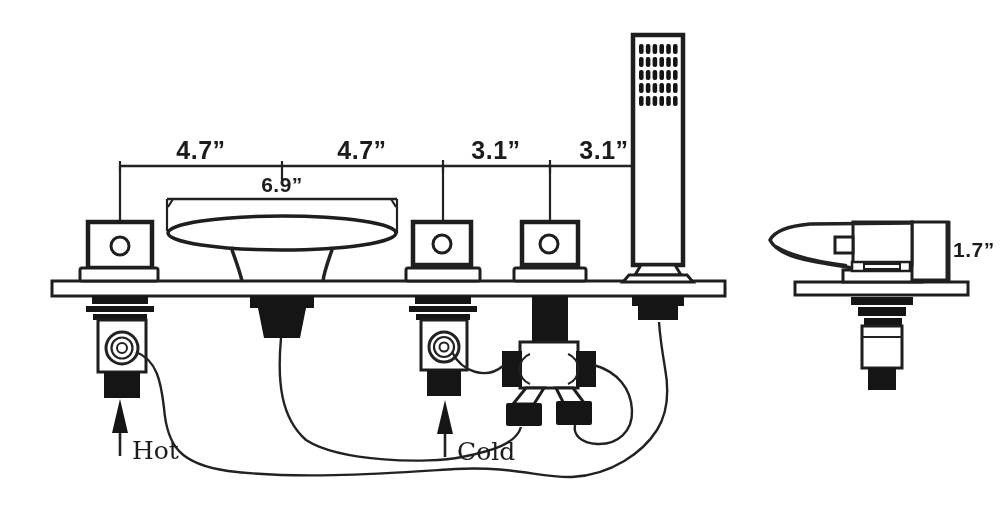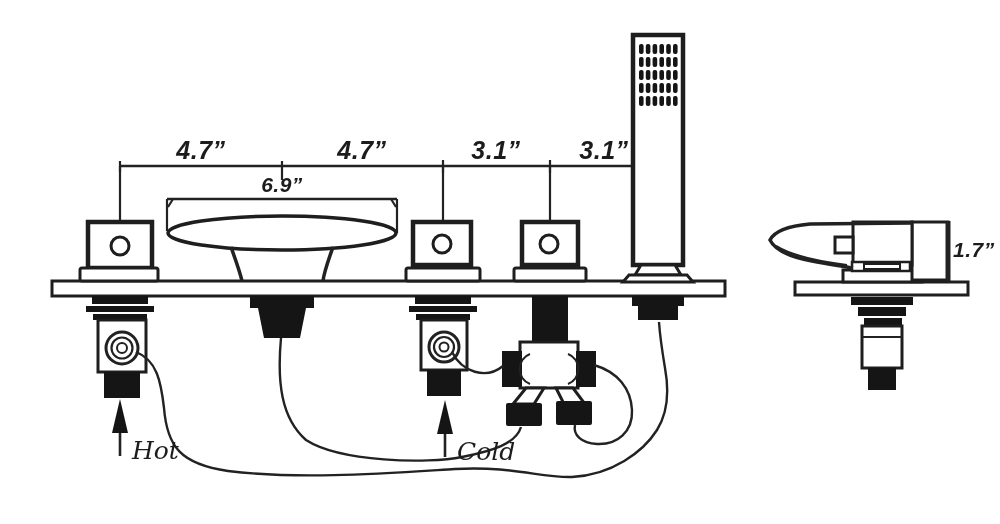--- a/index.html
+++ b/index.html
@@ -1,17 +1,17 @@
 <!DOCTYPE html>
 <html><head>
 <meta charset="utf-8">
 <style>
   html,body{margin:0;padding:0;background:#ffffff;}
   .stage{position:relative;width:1000px;height:524px;background:#ffffff;overflow:hidden;
-         font-family:"Liberation Sans",sans-serif;font-style:italic;}
+         font-family:"Liberation Sans",sans-serif;}
   svg{display:block}
   .dim-label{font-family:"Liberation Sans",sans-serif;font-weight:700;font-size:25px;
              fill:#1c1c1e;letter-spacing:.5px;}
   .dim-label.small{font-size:21px;}
   .flow-label{font-family:"DejaVu Serif","Liberation Serif",serif;font-size:25px;fill:#1c1c1e;}
   .ln{stroke:#222;fill:none}
   .outline{stroke:#1e1e1e;fill:#ffffff}
   .solid{fill:#151515;stroke:none}
 </style>
 </head>

